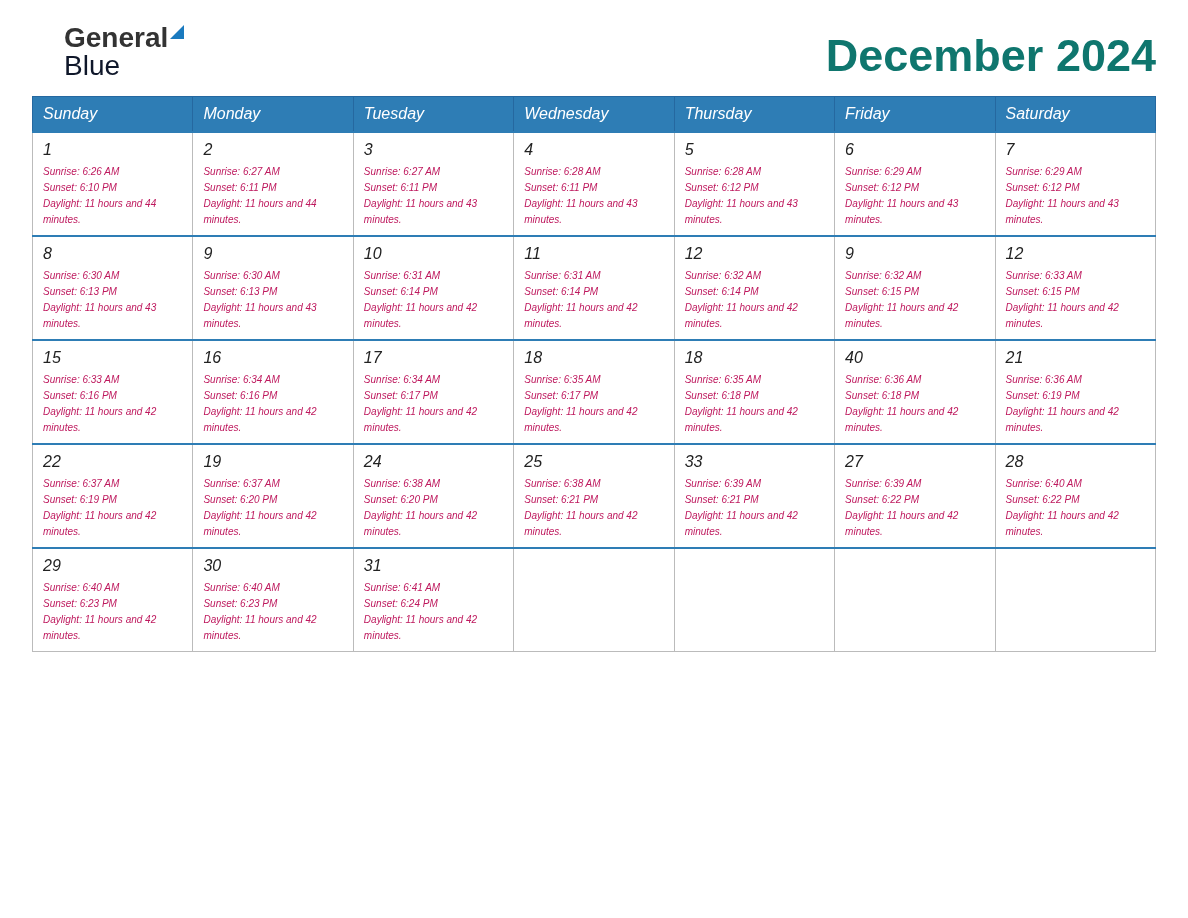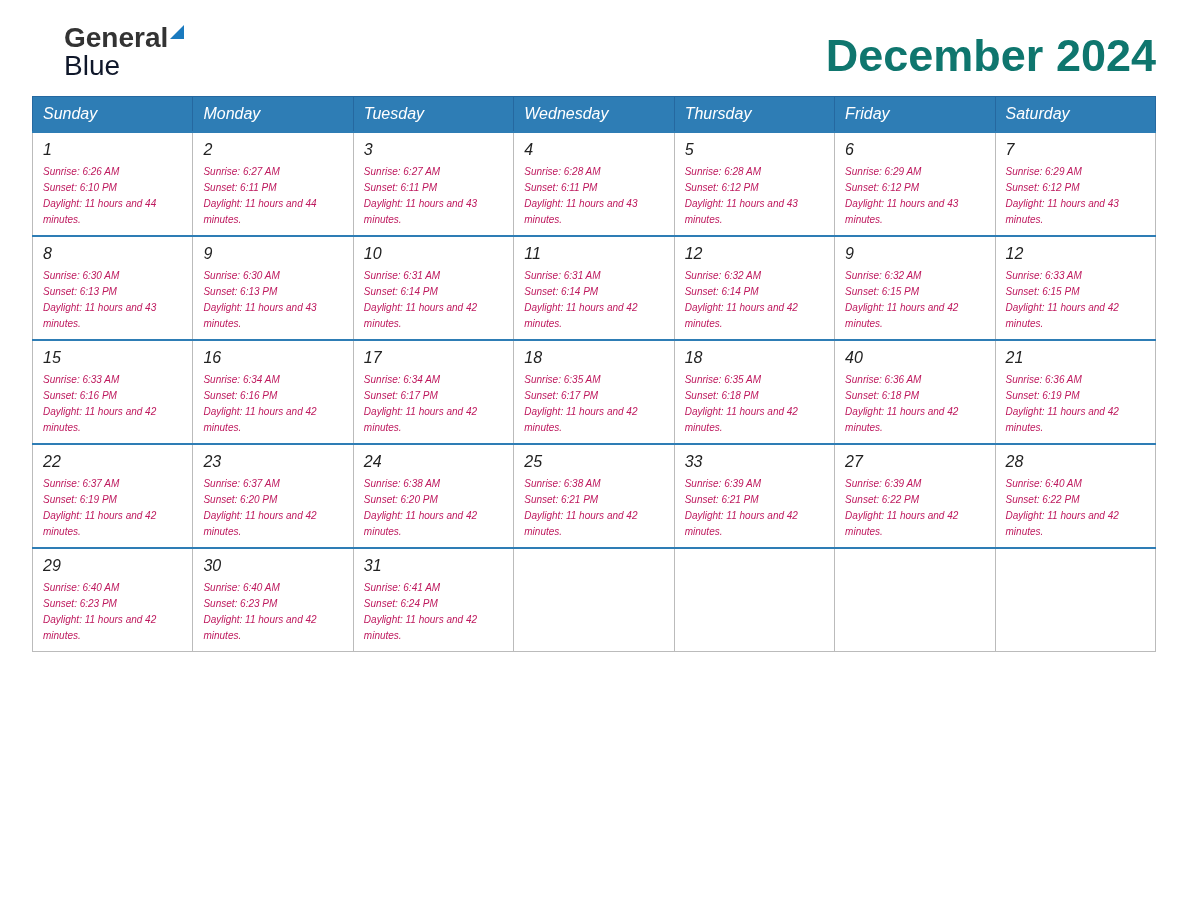--- a/index.html
+++ b/index.html
@@ -184,21 +184,21 @@
         <td><span class="day-number">18</span>
           <span class="day-info">Sunrise: 6:35 AM<br>Sunset: 6:18 PM<br>Daylight: 11 hours and 42 minutes.</span></td>
         <td><span class="day-number">40</span>
           <span class="day-info">Sunrise: 6:36 AM<br>Sunset: 6:18 PM<br>Daylight: 11 hours and 42 minutes.</span></td>
         <td><span class="day-number">21</span>
           <span class="day-info">Sunrise: 6:36 AM<br>Sunset: 6:19 PM<br>Daylight: 11 hours and 42 minutes.</span></td>
       </tr>
       <tr class="week-row">
         <td><span class="day-number">22</span>
           <span class="day-info">Sunrise: 6:37 AM<br>Sunset: 6:19 PM<br>Daylight: 11 hours and 42 minutes.</span></td>
-        <td><span class="day-number">23</span>
+        <td><span class="day-number">19</span>
           <span class="day-info">Sunrise: 6:37 AM<br>Sunset: 6:20 PM<br>Daylight: 11 hours and 42 minutes.</span></td>
         <td><span class="day-number">24</span>
           <span class="day-info">Sunrise: 6:38 AM<br>Sunset: 6:20 PM<br>Daylight: 11 hours and 42 minutes.</span></td>
         <td><span class="day-number">25</span>
           <span class="day-info">Sunrise: 6:38 AM<br>Sunset: 6:21 PM<br>Daylight: 11 hours and 42 minutes.</span></td>
         <td><span class="day-number">33</span>
           <span class="day-info">Sunrise: 6:39 AM<br>Sunset: 6:21 PM<br>Daylight: 11 hours and 42 minutes.</span></td>
         <td><span class="day-number">27</span>
           <span class="day-info">Sunrise: 6:39 AM<br>Sunset: 6:22 PM<br>Daylight: 11 hours and 42 minutes.</span></td>
         <td><span class="day-number">28</span>

